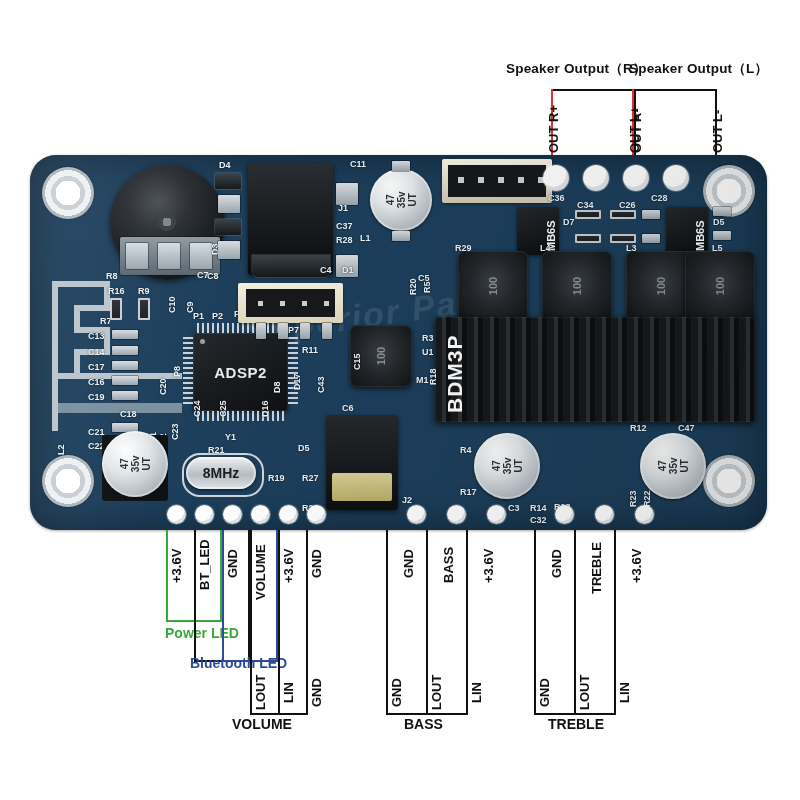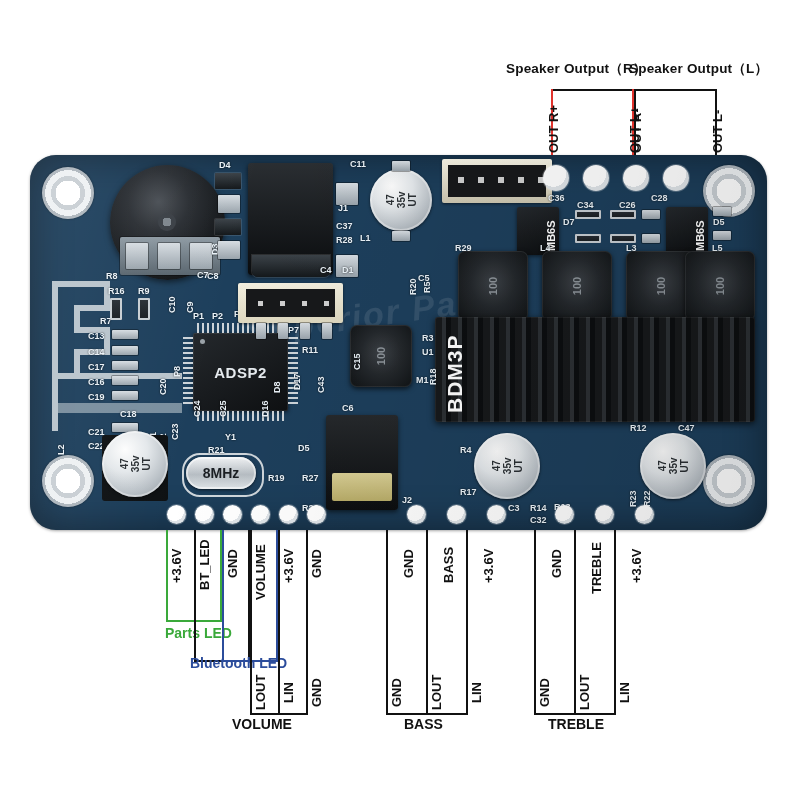--- a/index.html
+++ b/index.html
@@ -401,21 +401,21 @@
   <div class="lbl vert" style="left:169px;top:583px;font-size:13px;">+3.6V</div>
   <div class="lbl vert" style="left:197px;top:590px;font-size:13px;">BT_LED</div>
   <div class="lbl vert" style="left:225px;top:578px;font-size:13px;">GND</div>
   <div class="lbl vert" style="left:253px;top:600px;font-size:13px;">VOLUME</div>
   <div class="lbl vert" style="left:281px;top:583px;font-size:13px;">+3.6V</div>
   <div class="lbl vert" style="left:309px;top:578px;font-size:13px;">GND</div>
 
   <div class="vline green" style="left:166px;top:530px;height:92px;"></div>
   <div class="hline green" style="left:166px;top:620px;width:56px;"></div>
   <div class="vline green" style="left:220px;top:530px;height:92px;"></div>
-  <div class="lbl" style="left:165px;top:625px;font-size:14px;color:#3aa93a;font-weight:700;">Parts LED</div>
+  <div class="lbl" style="left:165px;top:625px;font-size:14px;color:#3aa93a;font-weight:700;">Power LED</div>
 
   <div class="vline" style="left:194px;top:530px;height:132px;"></div>
   <div class="hline" style="left:194px;top:660px;width:56px;"></div>
   <div class="vline" style="left:248px;top:530px;height:132px;"></div>
 
   <div class="vline blue" style="left:222px;top:530px;height:132px;"></div>
   <div class="hline blue" style="left:222px;top:660px;width:56px;"></div>
   <div class="vline blue" style="left:276px;top:530px;height:132px;"></div>
   <div class="lbl" style="left:190px;top:655px;font-size:14px;color:#2b4c9b;font-weight:700;">Bluetooth LED</div>
 

